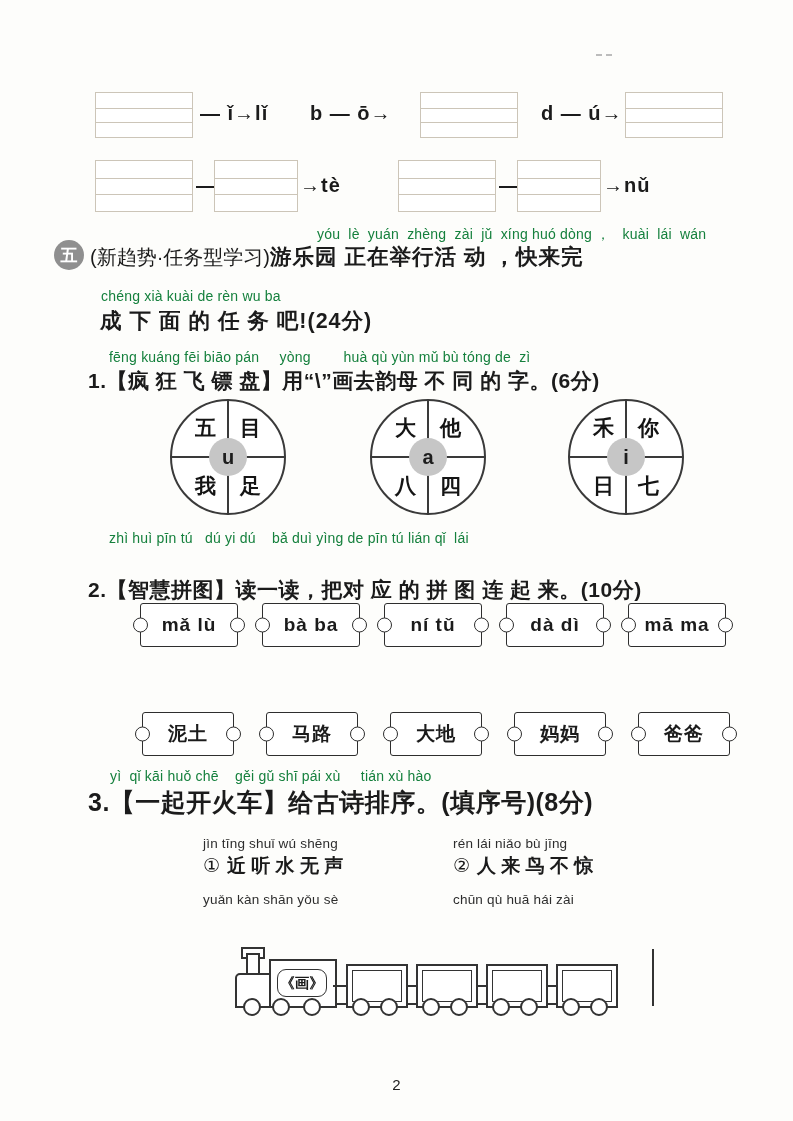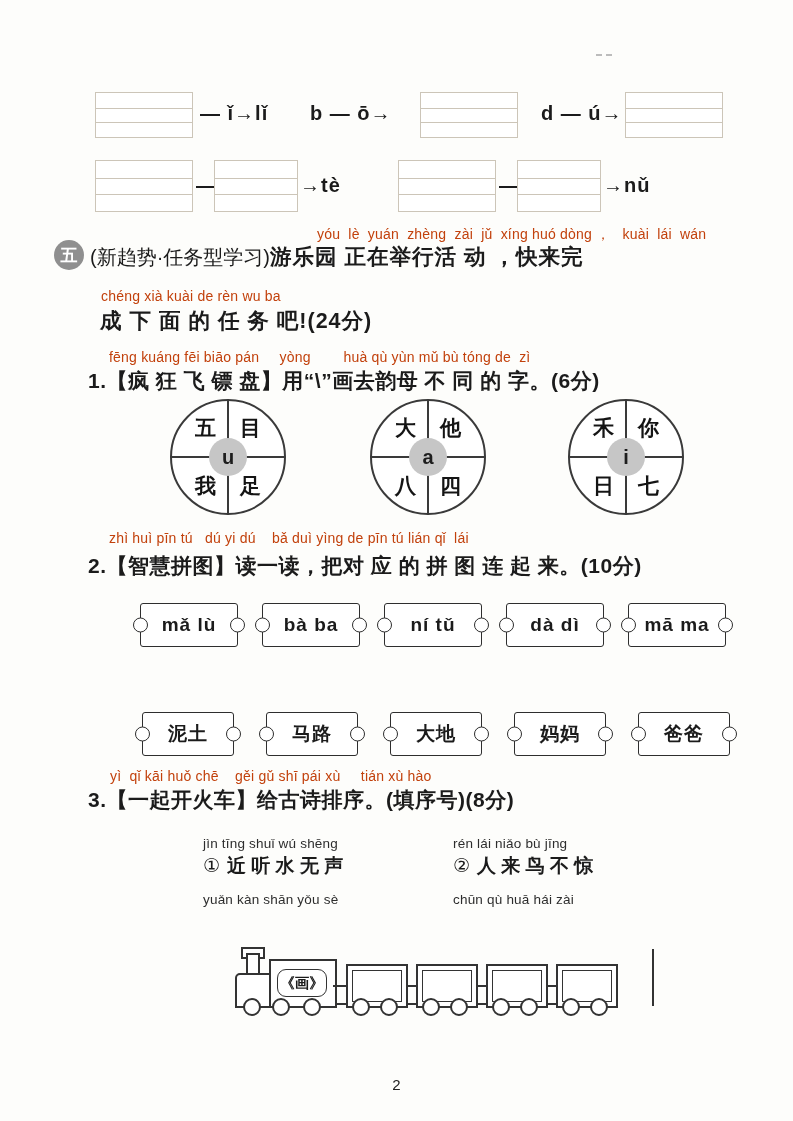--- a/index.html
+++ b/index.html
@@ -2,21 +2,21 @@
 <html lang="zh"><head>
 <meta charset="utf-8">
 <style>
   html,body{margin:0;padding:0}
   body{
     position:relative;width:793px;height:1121px;overflow:hidden;
     background:#fdfdfb;color:#1b1b1b;
     font-family:"Liberation Sans","DejaVu Sans",sans-serif;
   }
   .abs{position:absolute}
-  .pinyin{position:absolute;font-size:14px;color:#c2410c;white-space:pre;letter-spacing:.2px}
+  .pinyin{position:absolute;font-size:14px;color:#15803d;white-space:pre;letter-spacing:.2px}
   .hz{font-weight:700}
   .toptext{position:absolute;font-size:20px;font-weight:700;letter-spacing:1px;white-space:pre}
 
   
   .wgrid{position:absolute;width:96px;height:44px;border:1px solid #ccc5b8;background:#fff}
   .wgrid i{position:absolute;left:0;right:0;height:1px;background:#ccc5b8}
   .wgrid i.l1{top:33.3%}
   .wgrid i.l2{top:66.6%}
 
   
@@ -133,21 +133,21 @@
   <i class="bh"></i>
     <i class="bv"></i>
   <span class="q tl">禾</span>
   <span class="q tr">你</span>
   <span class="q bl">日</span>
   <span class="q br">七</span>
   <span class="bc">i</span>
 </div>
 
 <div class="pinyin" style="left:109px;top:530px">zhì huì pīn tú   dú yi dú    bǎ duì yìng de pīn tú lián qǐ  lái</div>
-<div class="abs hz" style="left:88px;top:552px;font-size:21px;letter-spacing:.5px;white-space:pre">2.【智慧拼图】读一读，把对 应 的 拼 图 连 起 来。(10分)</div>
+<div class="abs hz" style="left:88px;top:576px;font-size:21px;letter-spacing:.5px;white-space:pre">2.【智慧拼图】读一读，把对 应 的 拼 图 连 起 来。(10分)</div>
 
 <div class="piece" style="left:140px;top:603px">
     <i class="nub nl"></i>
     <i class="nub nr"></i>
     <span class="plabel">mǎ lù</span>
   </div>
 <div class="piece" style="left:262px;top:603px">
     <i class="nub nl"></i>
     <i class="nub nr"></i>
     <span class="plabel">bà ba</span>
@@ -188,21 +188,21 @@
     <i class="nub nr"></i>
     <span class="plabel">妈妈</span>
   </div>
 <div class="piece" style="left:638px;top:712px;width:90px">
     <i class="nub nl"></i>
     <i class="nub nr"></i>
     <span class="plabel">爸爸</span>
   </div>
 
 <div class="pinyin" style="left:110px;top:768px">yì  qǐ kāi huǒ chē    gěi gǔ shī pái xù     tián xù hào</div>
-<div class="abs hz" style="left:88px;top:786px;font-size:21px;letter-spacing:.5px;white-space:pre">3.【一起开火车】给古诗排序。(填序号)(8分)</div>
+<div class="abs hz" style="left:88px;top:786px;font-size:25px;letter-spacing:.5px;white-space:pre">3.【一起开火车】给古诗排序。(填序号)(8分)</div>
 
 <div class="poem" style="left:203px;top:836px">
   <div class="ppy">jìn tīng shuǐ wú shēng</div>
   <div class="ptx"><span class="pnum">①</span><span class="hz">近 听 水 无 声</span></div>
 </div>
 <div class="poem" style="left:453px;top:836px">
   <div class="ppy">rén lái niǎo bù jīng</div>
   <div class="ptx"><span class="pnum">②</span><span class="hz">人 来 鸟 不 惊</span></div>
 </div>
 <div class="poem" style="left:203px;top:892px">

